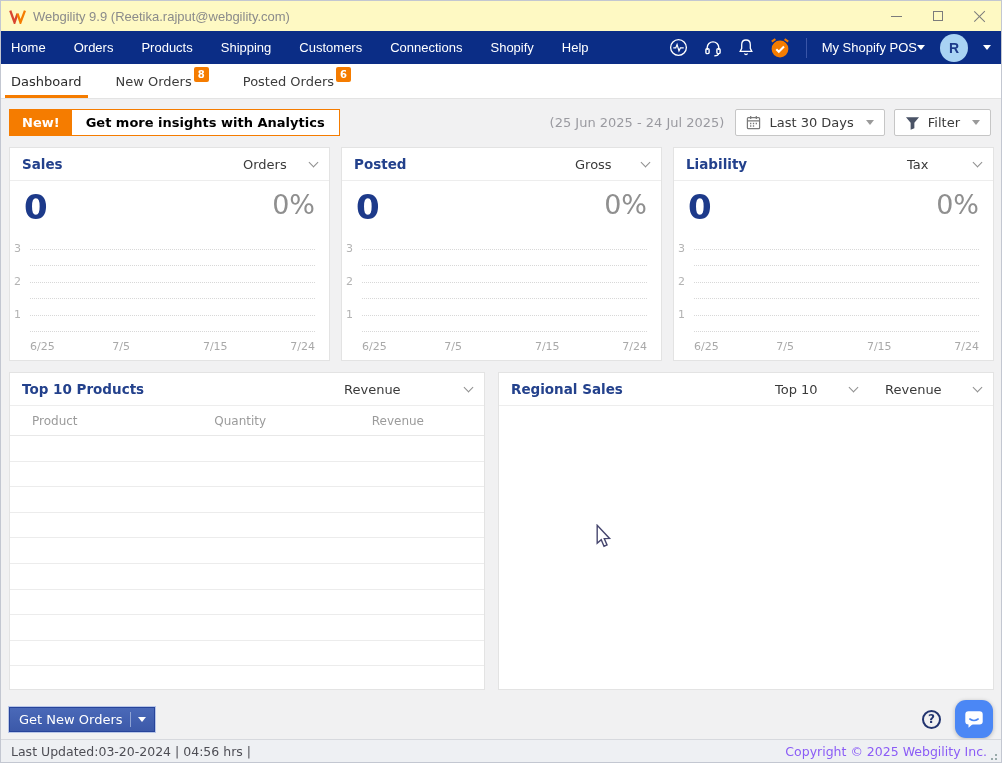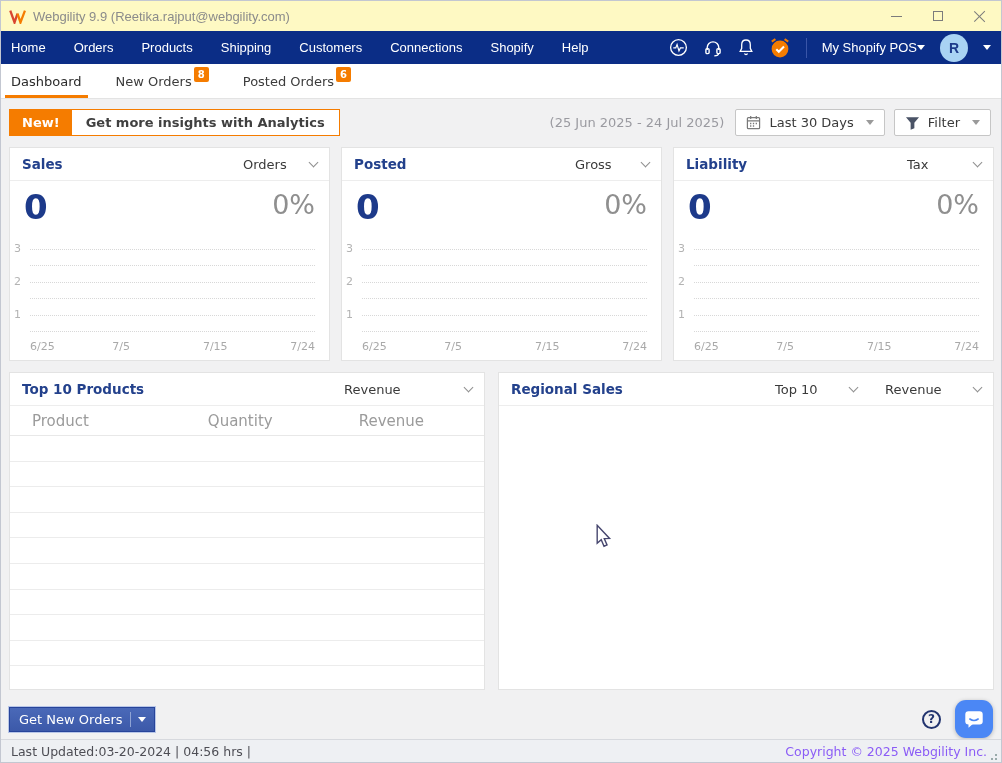--- a/index.html
+++ b/index.html
@@ -50,21 +50,21 @@
   .tab-badge { position:relative; top:-7px; margin-left:2px; background:#f57c00; color:#fff;
     font-size:10px; font-weight:bold; min-width:15px; height:15px; border-radius:2px;
     display:inline-flex; align-items:center; justify-content:center; padding:0 3px; }
 
   
   .content { flex:1 1 auto; padding:10px 7px 0 8px; display:flex; flex-direction:column; overflow:hidden; }
 
   .toolbar-row { display:flex; align-items:center; height:27px; margin-bottom:11px; padding-right:3px; }
   .promo { display:inline-flex; align-items:stretch; border:1px solid #f57c00; height:27px; cursor:pointer; background:#fff; }
   .promo-new { background:#f57c00; color:#fff; font-weight:bold; font-size:13px; display:flex; align-items:center; padding:0 12px; }
-  .promo-label { color:#404040; font-weight:bold; font-size:13px; display:flex; align-items:center; padding:0 14px; }
+  .promo-label { color:#000000; font-weight:bold; font-size:13px; display:flex; align-items:center; padding:0 14px; }
   .toolbar-right { margin-left:auto; display:flex; align-items:center; gap:9px; }
   .date-range { font-size:13px; color:#9a9aa0; margin-right:2px; }
   .tool-btn { height:27px; background:#fff; border:1px solid #c6c6c6; border-radius:2px;
     display:inline-flex; align-items:center; gap:8px; padding:0 10px; font-size:13px; color:#3a3a3a; cursor:default; }
   .tool-btn .caret { width:0;height:0;border-left:4px solid transparent;border-right:4px solid transparent;border-top:5px solid #9a9a9a; margin-left:4px; }
 
   
   .kpi-row { display:flex; gap:11px; height:214px; margin-bottom:11px; }
   .card { background:#fff; border:1px solid #e3e3e3; display:flex; flex-direction:column; }
   .kpi-card { flex:1 1 0; }
@@ -87,21 +87,21 @@
   .y0{top:0} .y1{top:33px} .y2{top:66px}
   .x-labels { position:relative; height:18px; margin-top:9px; font-size:11px; color:#a9a9a9; }
   .xtick { position:absolute; top:0; }
   .x0{left:0} .x1{left:32%; transform:translateX(-50%);} .x2{left:65%; transform:translateX(-50%);} .x3{right:0}
 
   
   .lower-row { display:flex; gap:13px; height:318px; }
   .products-card { width:476px; flex:0 0 auto; }
   .regional-card { flex:1 1 auto; position:relative; }
   .table-header { display:grid; grid-template-columns:1.2fr 1fr 1fr; height:30px; align-items:center;
-    padding:0 60px 0 22px; border-bottom:1px solid #e8e8e8; font-size:15px; color:#9b9b9b; flex:0 0 auto; }
+    padding:0 60px 0 22px; border-bottom:1px solid #e8e8e8; font-size:12px; color:#9b9b9b; flex:0 0 auto; }
   .th-quantity { justify-self:center; } .th-revenue { justify-self:end; }
   .table-body { flex:1 1 auto; overflow:hidden; }
   .table-row { height:25.6px; border-bottom:1px solid #ececec; }
   .regional-body { flex:1 1 auto; position:relative; }
   .cursor { position:absolute; left:96px; top:118px; pointer-events:none; }
 
   
   .footer-actions { display:flex; align-items:center; margin-top:9px; height:40px; padding-right:1px; }
   .get-orders-btn { display:inline-flex; align-items:center; gap:7px; height:25px; padding:0 8px 0 9px;
     background:linear-gradient(#4a69b8,#3c59a9); border:1px solid #27449a; color:#fff; font-size:13px;

